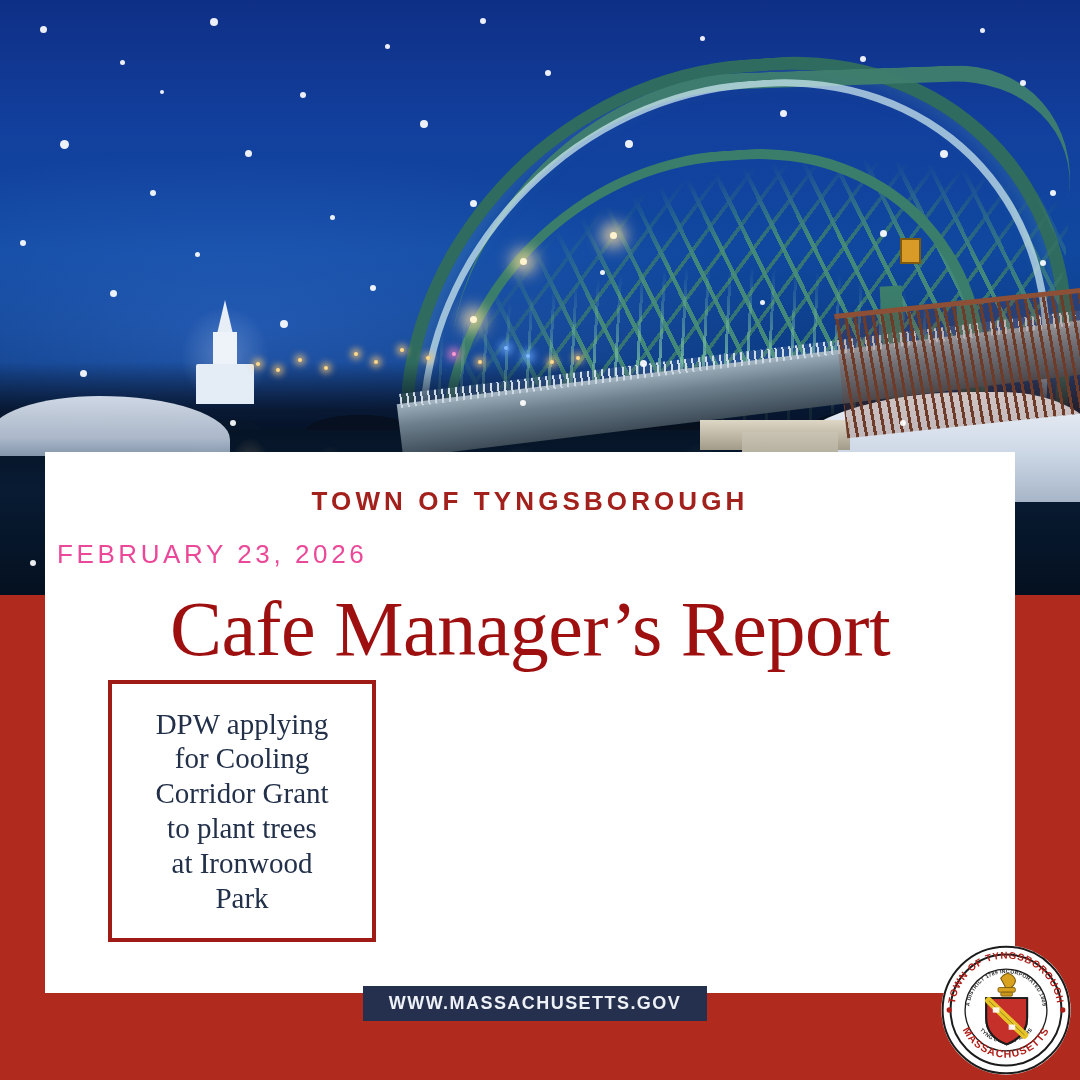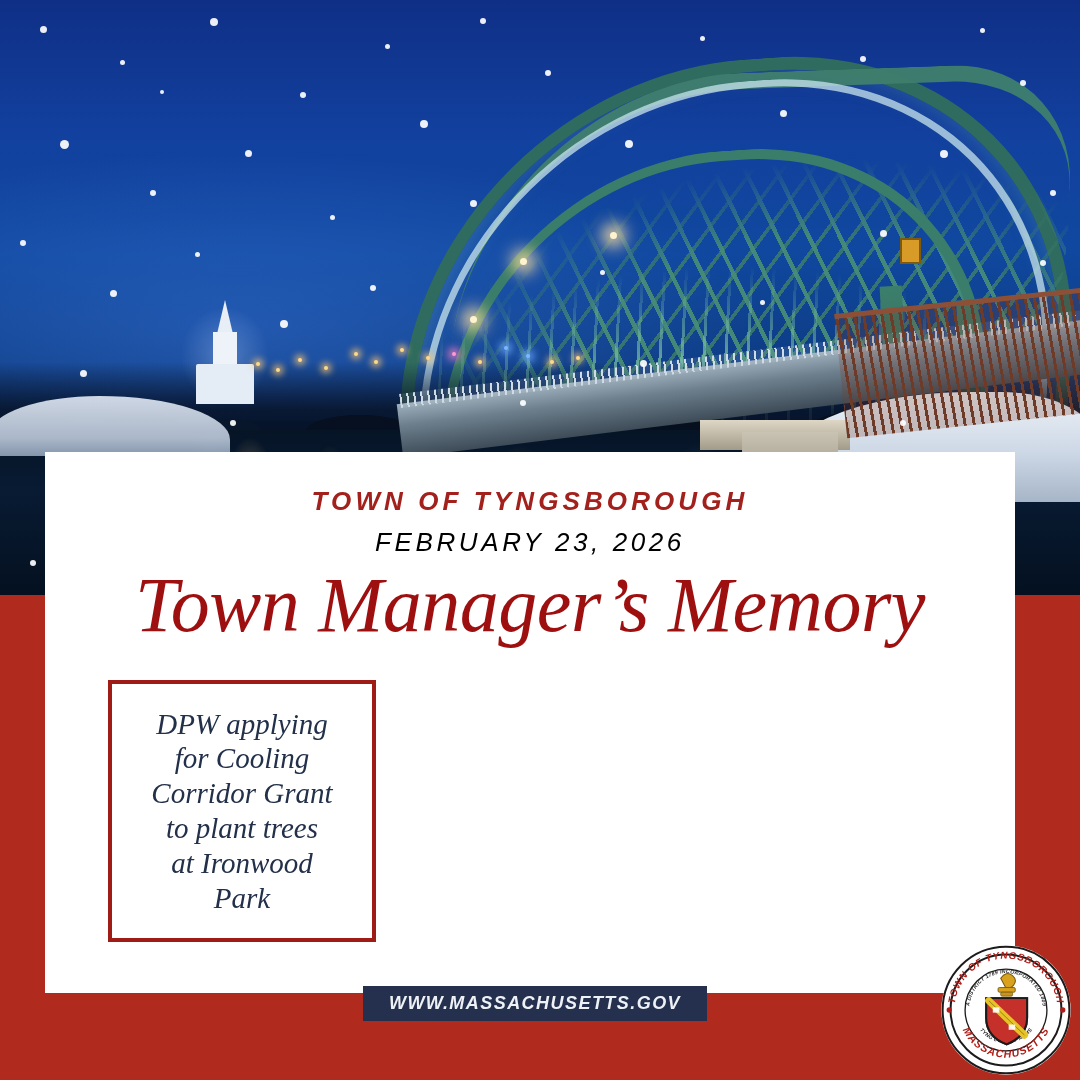--- a/index.html
+++ b/index.html
@@ -7,21 +7,20 @@
     padding: 0;
     background: #ffffff;
   }
   .poster {
     position: relative;
     width: 1080px;
     height: 1080px;
     overflow: hidden;
     background: #b02a1e;
     font-family: "Liberation Sans", sans-serif;
-    font-style: italic;
   }
 
   
   .photo {
     position: absolute;
     left: 0; top: 0;
     width: 1080px;
     height: 600px;
     overflow: hidden;
     background:
@@ -250,24 +249,23 @@
   .eyebrow {
     margin: 0;
     padding-top: 34px;
     text-align: center;
     color: #a3211c;
     font-size: 26px;
     font-weight: 700;
     letter-spacing: 4.1px;
   }
   .datestamp {
-    margin: 0;
+    margin: 12px;
     padding-top: 10px;
-    text-align: center;
-    color: #000000;
+    color: #ec4899;
     font-size: 26px;
     font-weight: 400;
     letter-spacing: 3.6px;
   }
   .headline {
     margin: 0;
     padding-top: 6px;
     text-align: center;
     color: #9e0f10;
     font-family: "Liberation Serif", serif;
@@ -435,21 +433,21 @@
       <b style="left:1050px;top:190px; width:6px;  height:6px;"></b>
     </div>
   </div>
 
   <div class="redband"></div>
 
   <div class="card">
 
     <p class="eyebrow">TOWN OF TYNGSBOROUGH</p>
     <p class="datestamp">FEBRUARY 23, 2026</p>
-    <h1 class="headline">Town Manager’s Memory</h1>
+    <h1 class="headline">Cafe Manager’s Report</h1>
 
     <div class="boxes">
       <div class="box">
         <div class="box-text">DPW applying
 for Cooling
 Corridor Grant
 to plant trees
 at Ironwood
 Park</div>
       </div>

